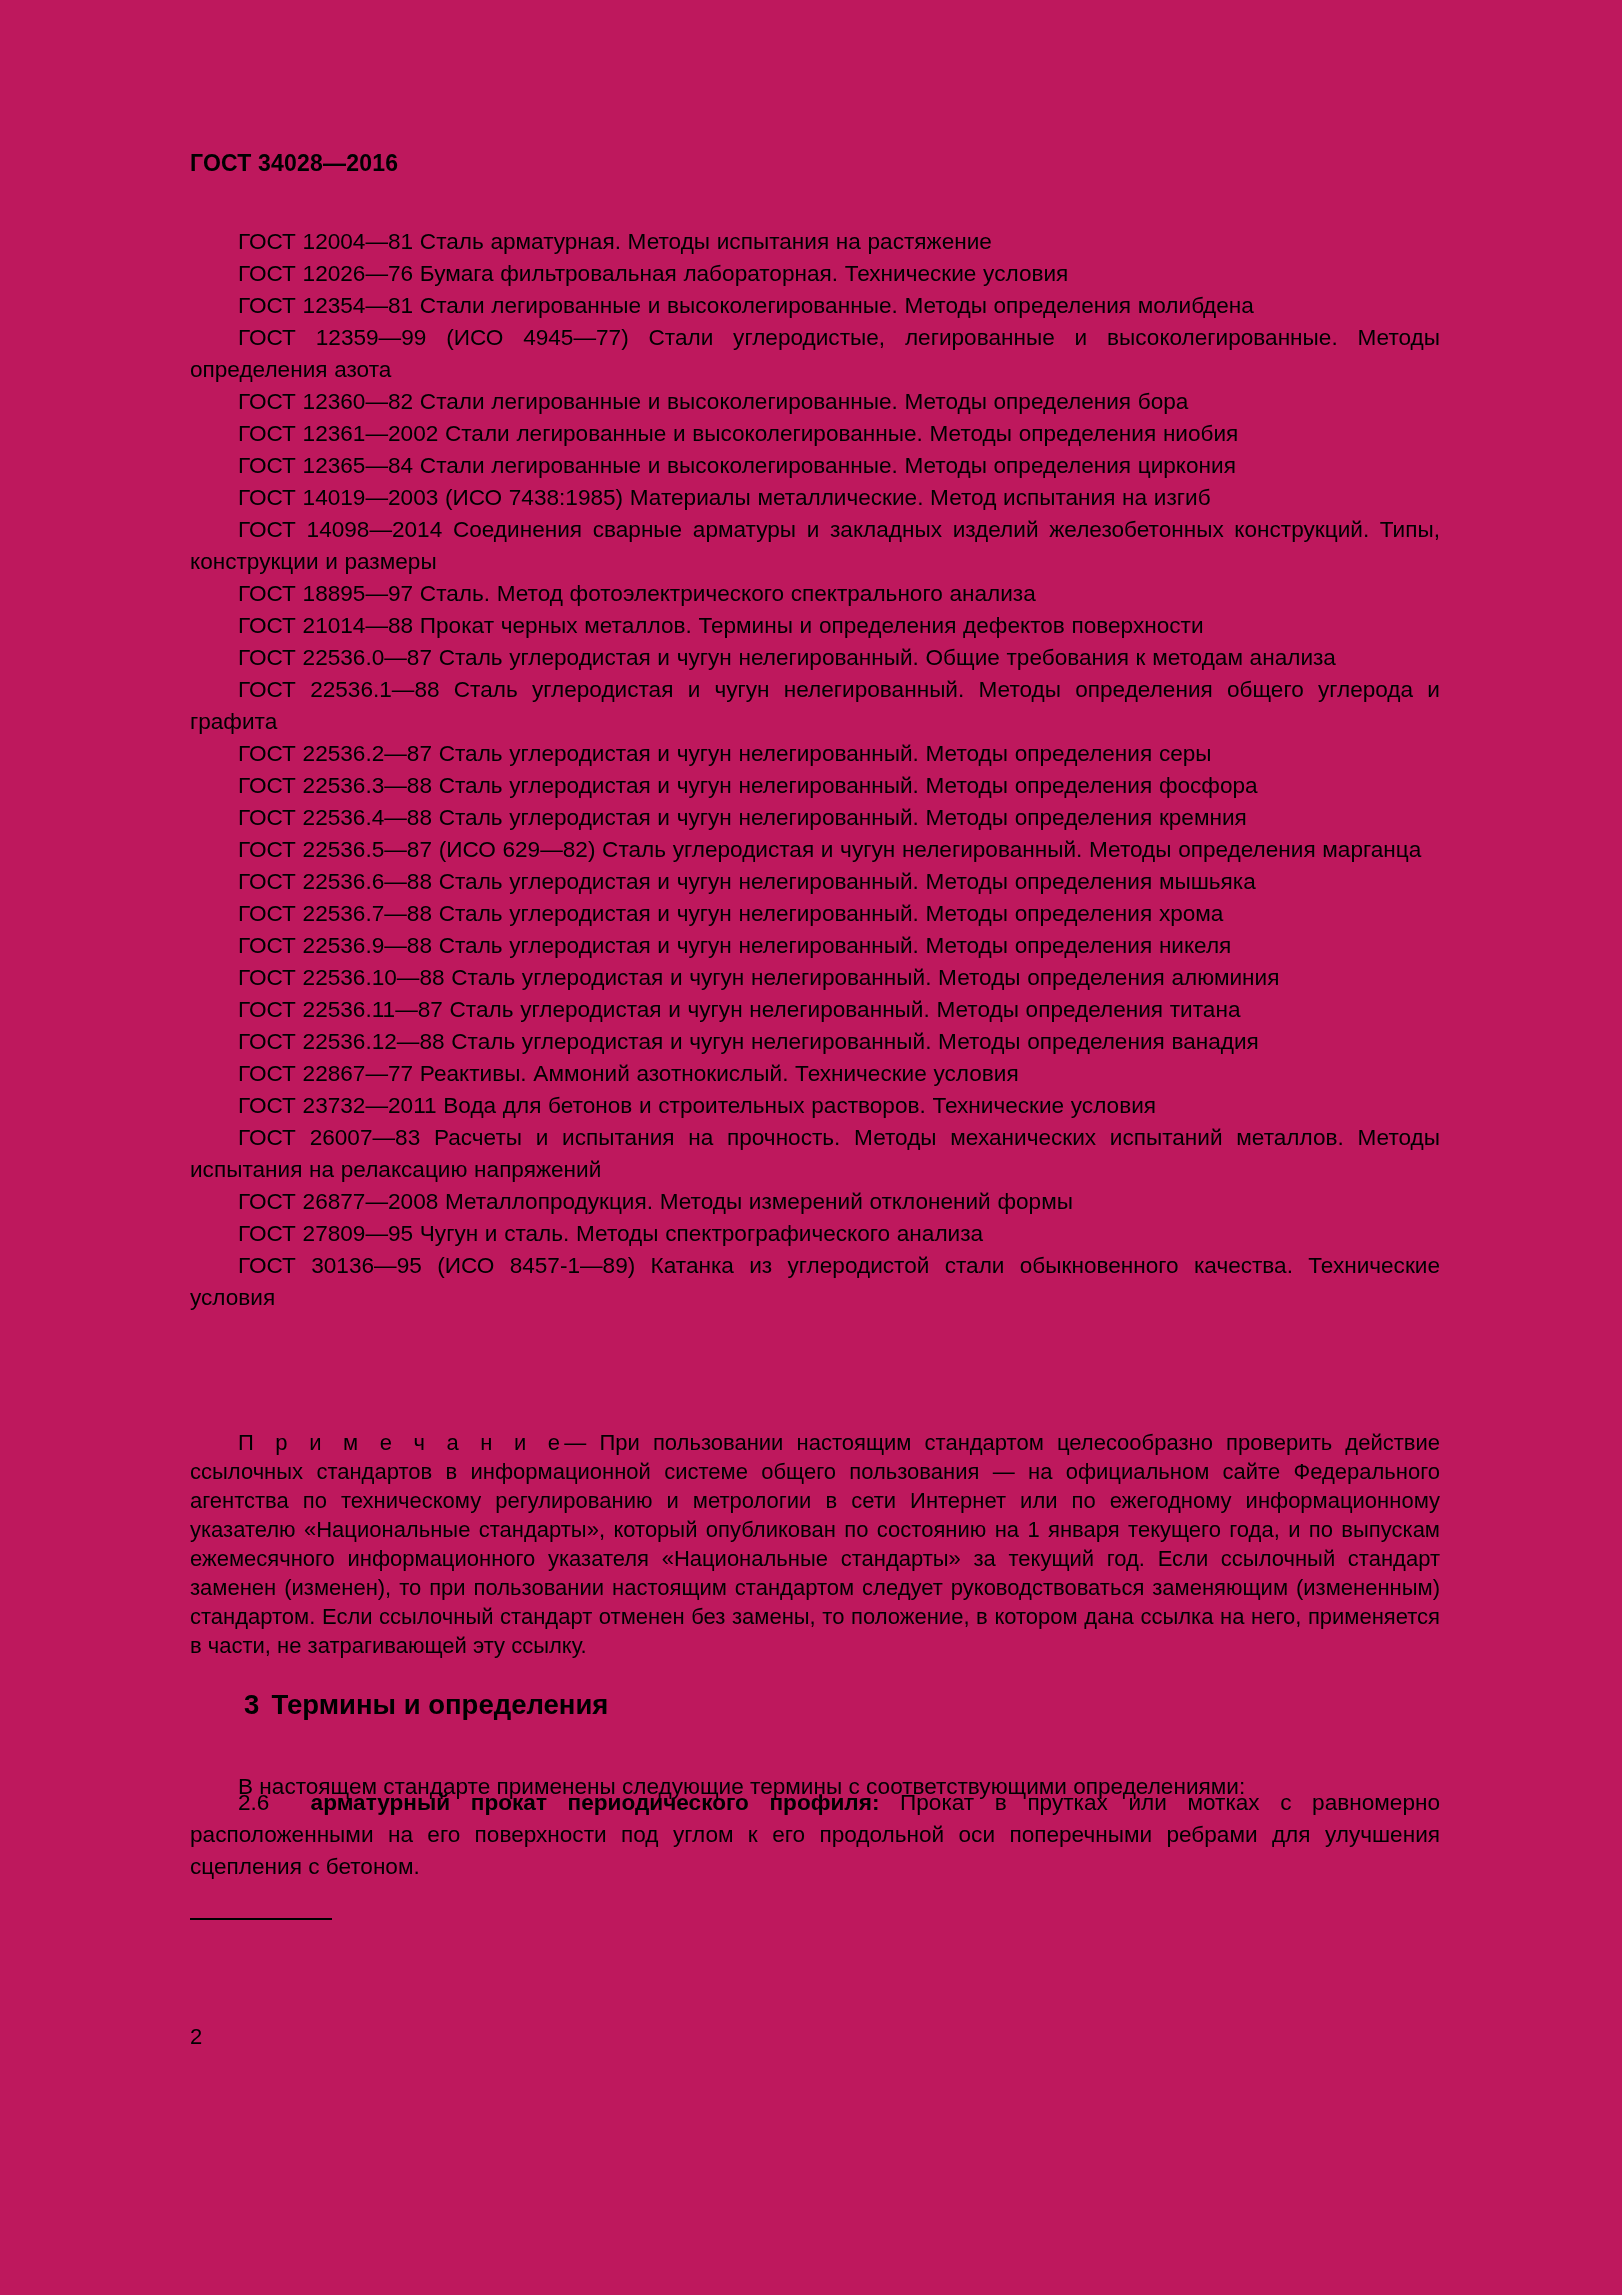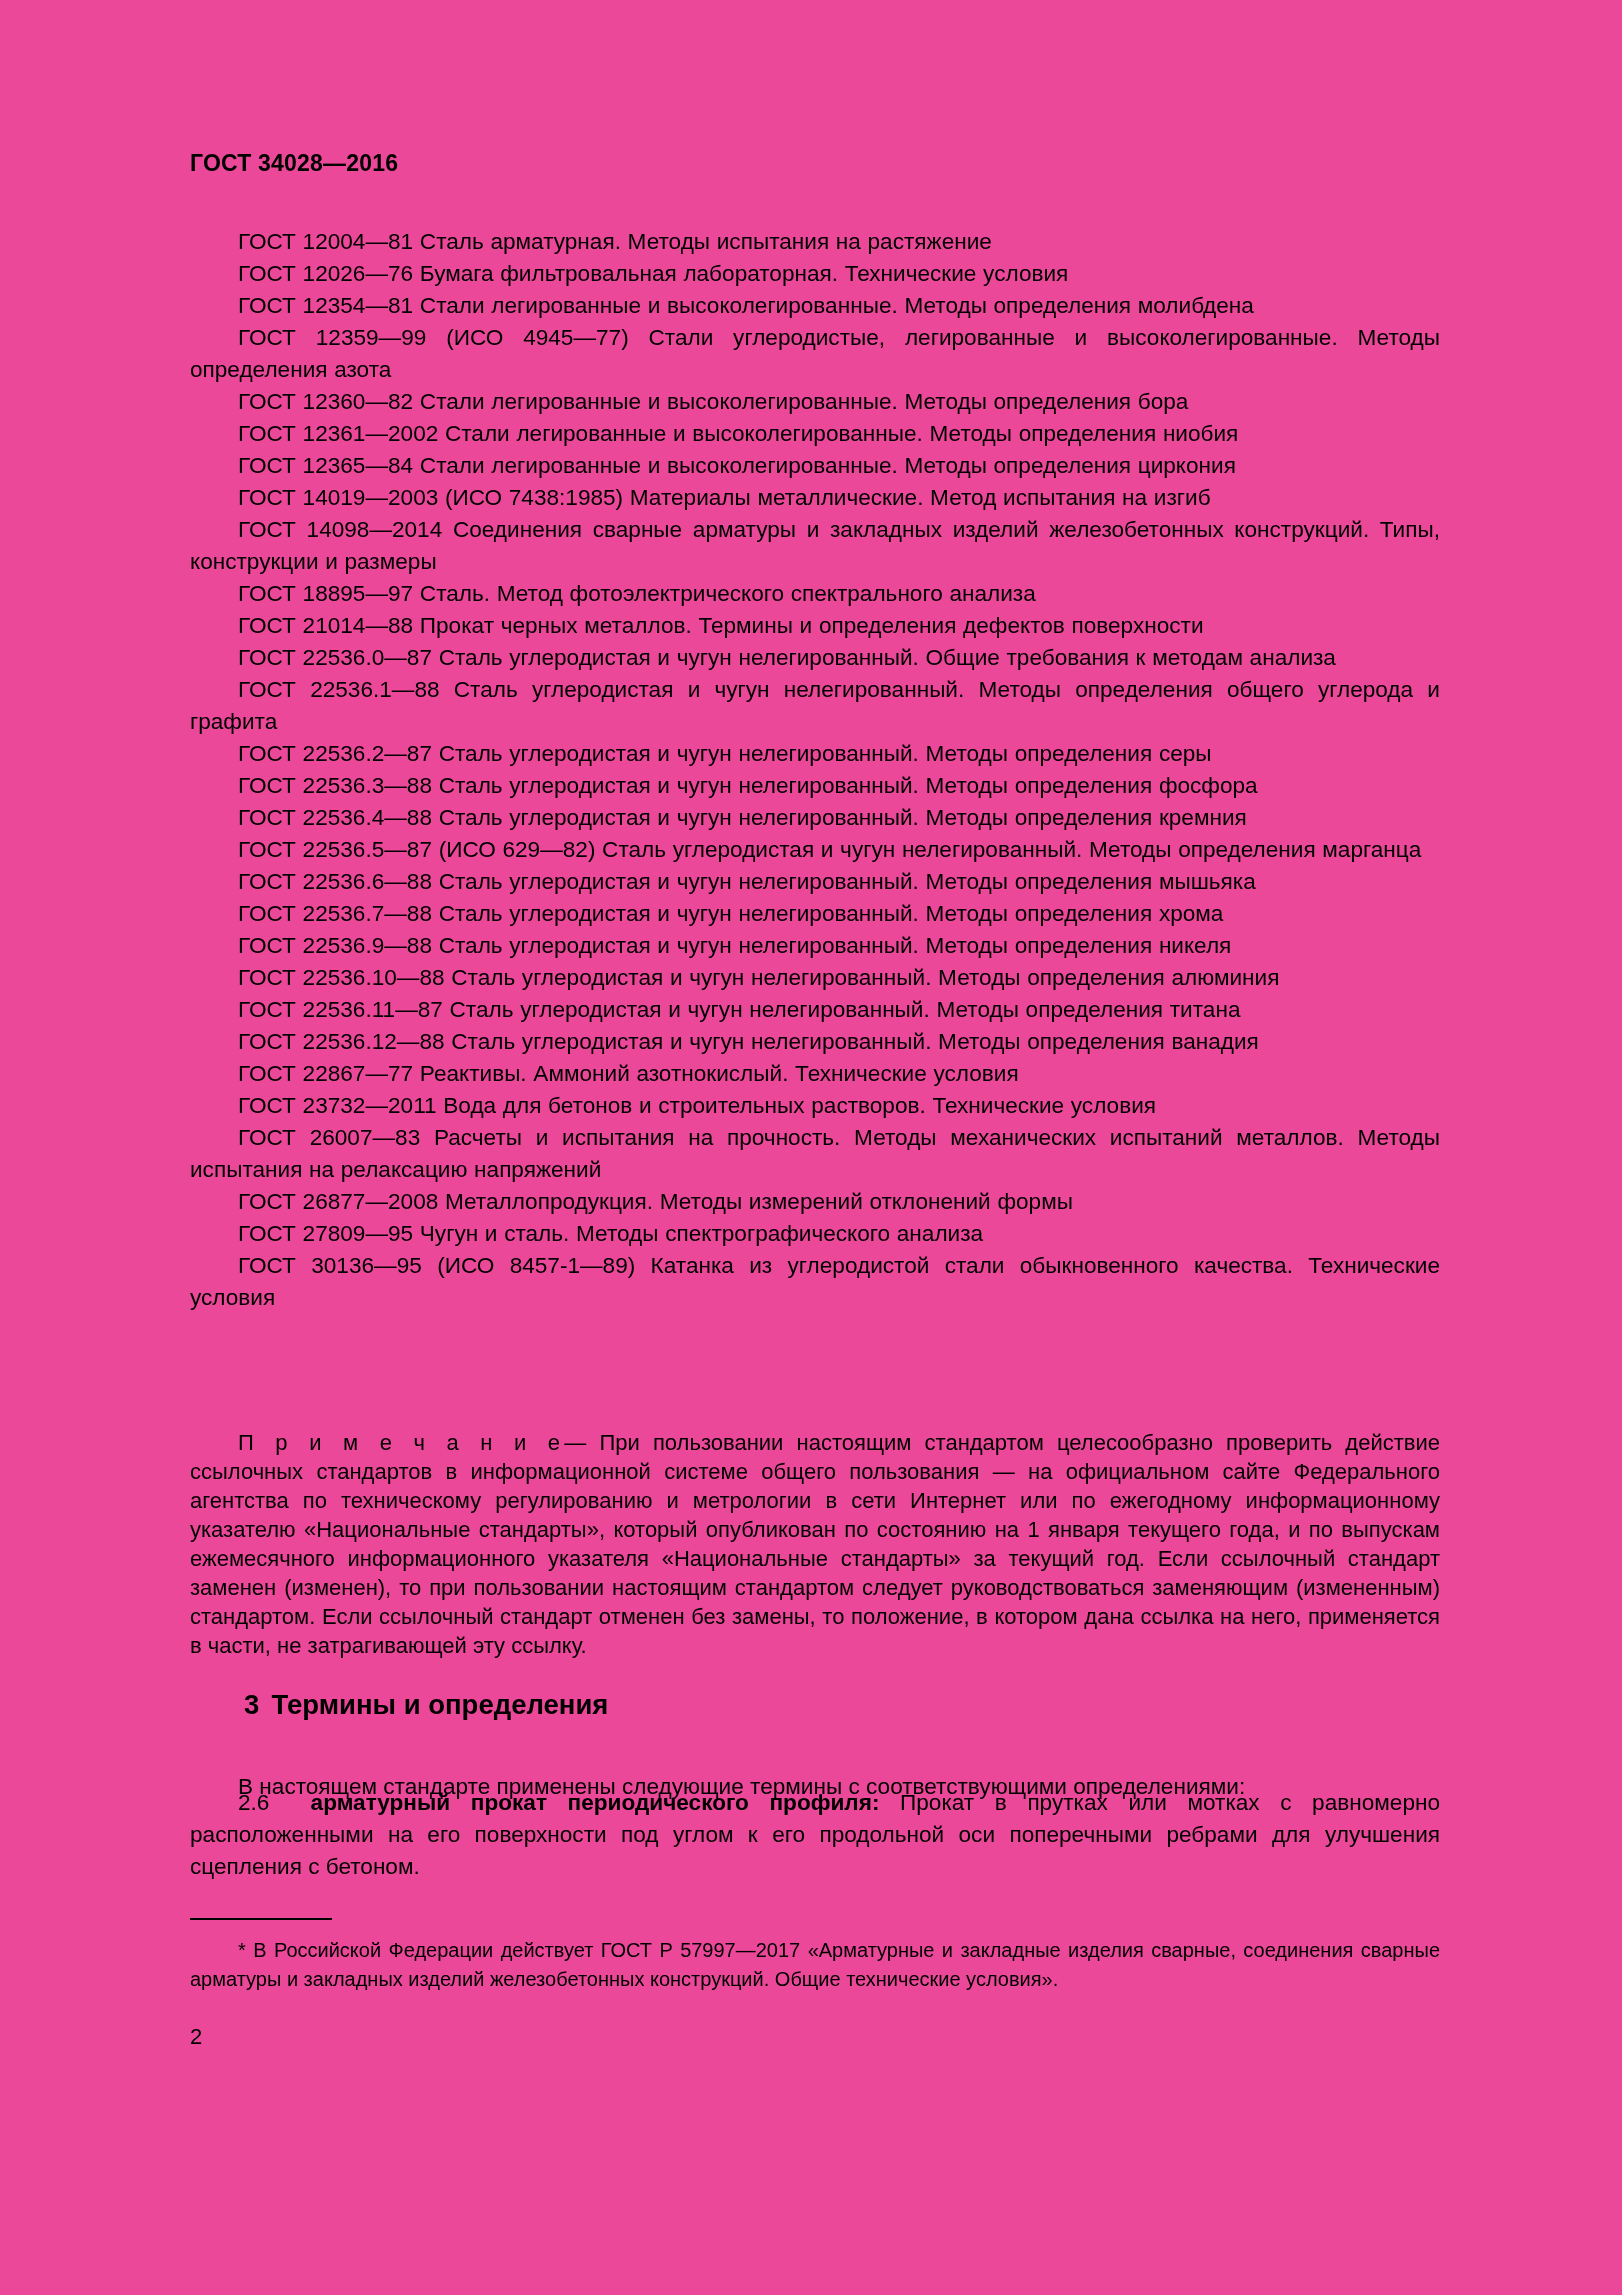--- a/index.html
+++ b/index.html
@@ -14,21 +14,21 @@
     color: #000000;
     position: relative;
     overflow: hidden;
   }
   .page {
     position: absolute;
     left: 0;
     top: 0;
     width: 1623px;
     height: 2295px;
-    background: #ec4899;
+    background: #be185d;
   }
 
   
   .running-header {
     position: absolute;
     left: 190px;
     top: 150px;
     font-size: 23px;
     font-weight: bold;
     letter-spacing: 0.2px;
@@ -167,18 +167,17 @@
   <p class="note" id="note-para" style="top: 1428px;"><span class="spaced">П р и м е ч а н и е</span><span>— </span><span>При пользовании настоящим стандартом целесообразно проверить действие ссылочных стандартов в информационной системе общего пользования — на официальном сайте Федерального агентства по техническому регулированию и метрологии в сети Интернет или по ежегодному информационному указателю «Национальные стандарты», который опубликован по состоянию на 1 января текущего года, и по выпускам ежемесячного информационного указателя «Национальные стандарты» за текущий год. Если ссылочный стандарт заменен (изменен), то при пользовании настоящим стандартом следует руководствоваться заменяющим (измененным) стандартом. Если ссылочный стандарт отменен без замены, то положение, в котором дана ссылка на него, применяется в части, не затрагивающей эту ссылку.</span></p>
 
   <div class="section-heading" id="sec-heading" style="top: 1689px;"><span class="num">3</span><span>Термины и определения</span></div>
 
   <p class="terms" id="terms-intro" style="top: 1756px; margin-top: 15px;">В настоящем стандарте применены следующие термины с соответствующими определениями:</p>
 
   <p class="terms" id="term-31" style="top: 1787px;"><span>2.6</span>&nbsp; <b>арматурный прокат периодического профиля:</b> <span>Прокат в прутках или мотках с равномерно расположенными на его поверхности под углом к его продольной оси поперечными ребрами для улучшения сцепления с бетоном.</span></p>
 
   <div class="footnote-rule" id="fn-rule" style="top: 1918px;"></div>
 
-  <p class="footnote" id="fn-text" style="top: 1936px;"><span>*</span>&nbsp;<span>В Российской Федерации действует ГОСТ Р 57997—2017 «Арматурные и закладные изделия сварные, соединения сварные арматуры и закладных изделий железобетонных конструкций. Общие технические условия».</span></p>
 
   <div class="folio" id="folio" style="top: 2024px;">2</div>
 
 </div>
 
 
 </body></html>

